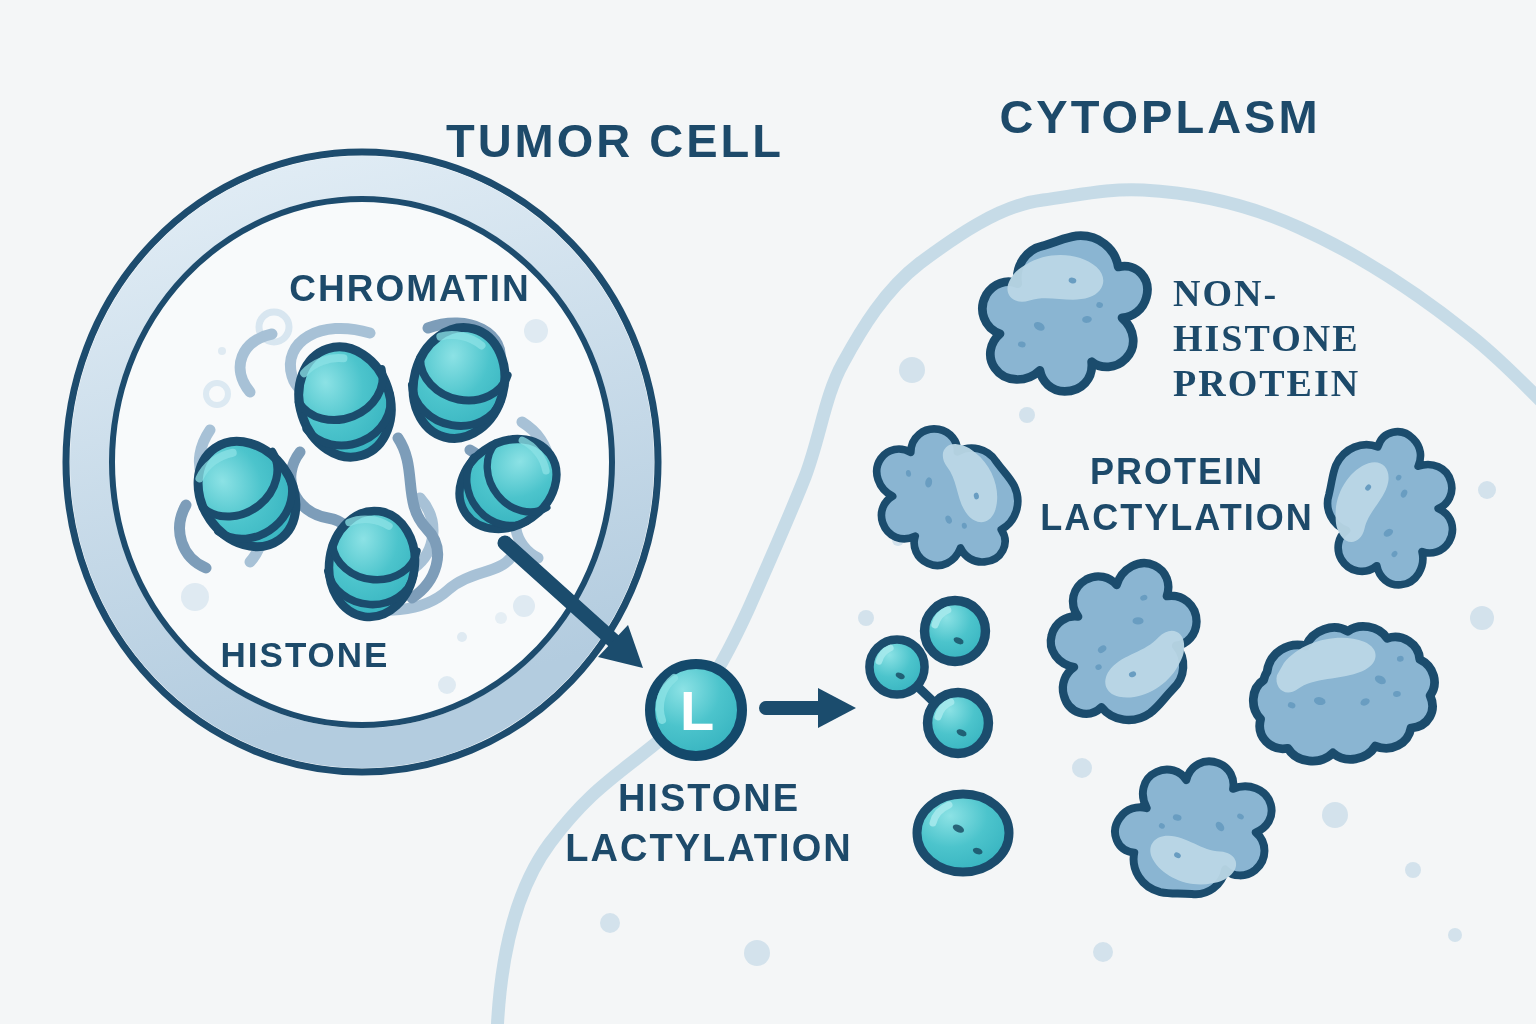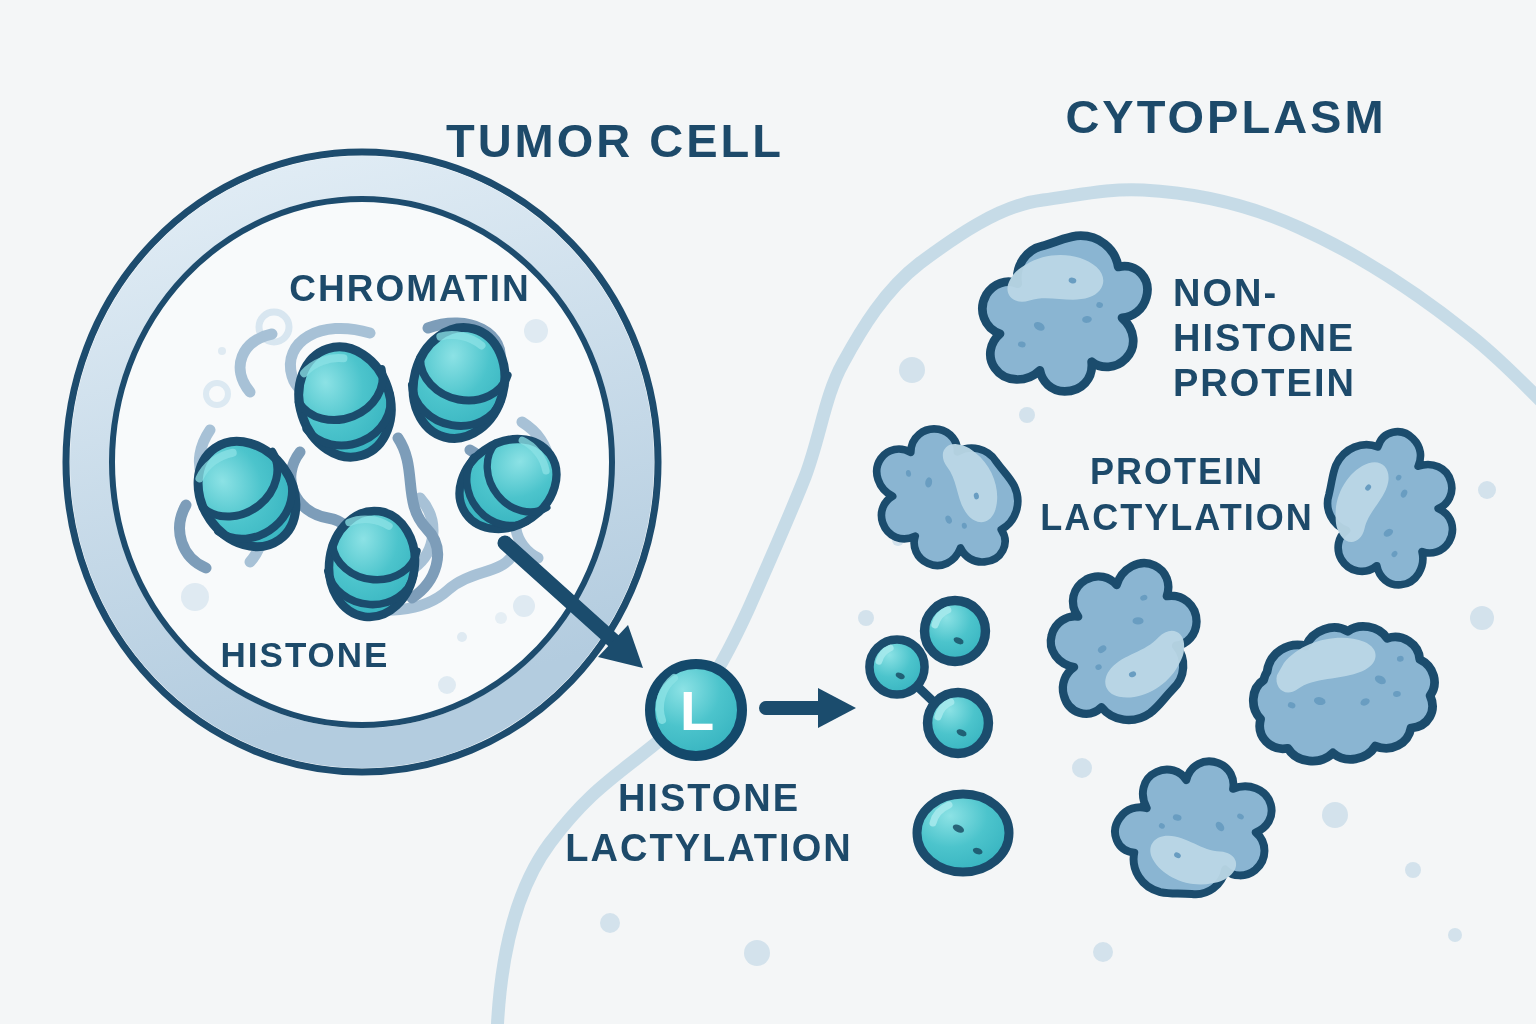--- a/index.html
+++ b/index.html
@@ -11,21 +11,21 @@
   #art{position:absolute;left:0;top:0;}
   .lbl{
     position:absolute;color:#1d4a6a;font-weight:700;
     white-space:nowrap;text-align:center;
     transform:translate(-50%,-50%);
     line-height:1;
   }
   .title{font-size:47px;letter-spacing:3px;}
   .cell-lbl{font-size:36px;letter-spacing:2px;}
   .hl-lbl{font-size:38px;letter-spacing:2px;line-height:50px;}
-  .nhp-lbl{font-size:38px;letter-spacing:2px;line-height:45px;text-align:left;transform:none;}
+  .nhp-lbl{font-size:38px;letter-spacing:2px;line-height:45px;text-align:left;transform:none;font-family:Liberation Serif, serif;}
   .pl-lbl{font-size:36px;letter-spacing:2px;line-height:46px;}
   .badge-letter{font-size:56px;color:#ffffff;letter-spacing:0;}
 </style>
 </head>
 <body>
 
 <svg id="art" width="1536" height="1024" viewBox="0 0 1536 1024">
   <defs>
     <radialGradient id="tealG" cx="0.36" cy="0.28" r="0.9">
       <stop offset="0" stop-color="#8ce2e5"></stop>
@@ -161,21 +161,21 @@
     <path d="M -34 10 a 38 38 0 0 1 12 -42" fill="none" stroke="#8ce2e5" stroke-width="8" opacity="0.8" stroke-linecap="round"></path>
   </g>
 
   <g>
     <line x1="766" y1="708" x2="820" y2="708" stroke="#1b4c6d" stroke-width="14" stroke-linecap="round"></line>
     <polygon points="856,708 818,688 818,728" fill="#1b4c6d"></polygon>
   </g>
 </svg>
 
 <div class="lbl title" style="left:615px;top:112px;margin-top:28px;">TUMOR CELL</div>
-<div class="lbl title" style="left:1226px;top:116px;">CYTOPLASM</div>
+<div class="lbl title" style="left:1160px;top:116px;">CYTOPLASM</div>
 
 <div class="lbl cell-lbl" style="left:410px;top:288px;font-size:37px;">CHROMATIN</div>
 <div class="lbl cell-lbl" style="left:305px;top:654px;font-size:35px;">HISTONE</div>
 
 <div class="lbl badge-letter" style="left:697px;top:711px;">L</div>
 
 <div class="lbl hl-lbl" style="left:709px;top:823px;">
   <div>HISTONE</div>
   <div>LACTYLATION</div>
 </div>

